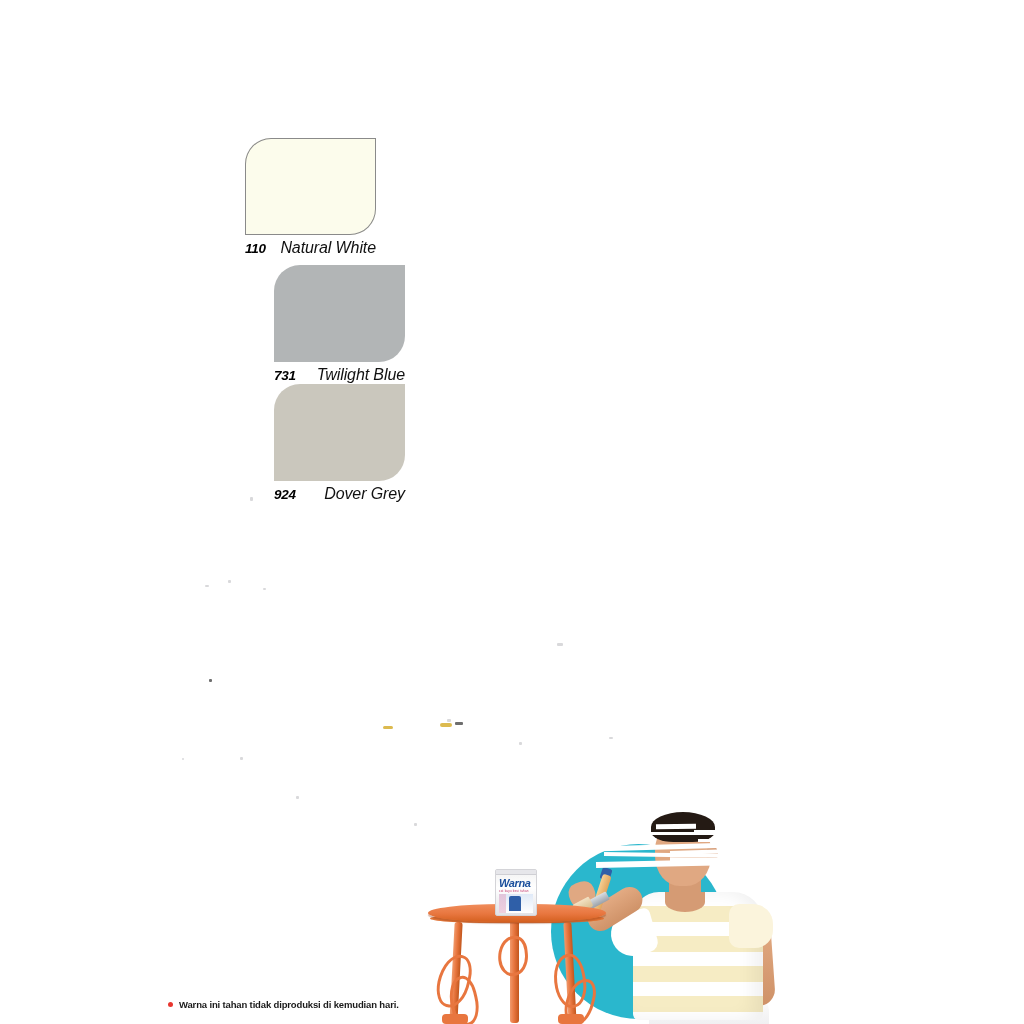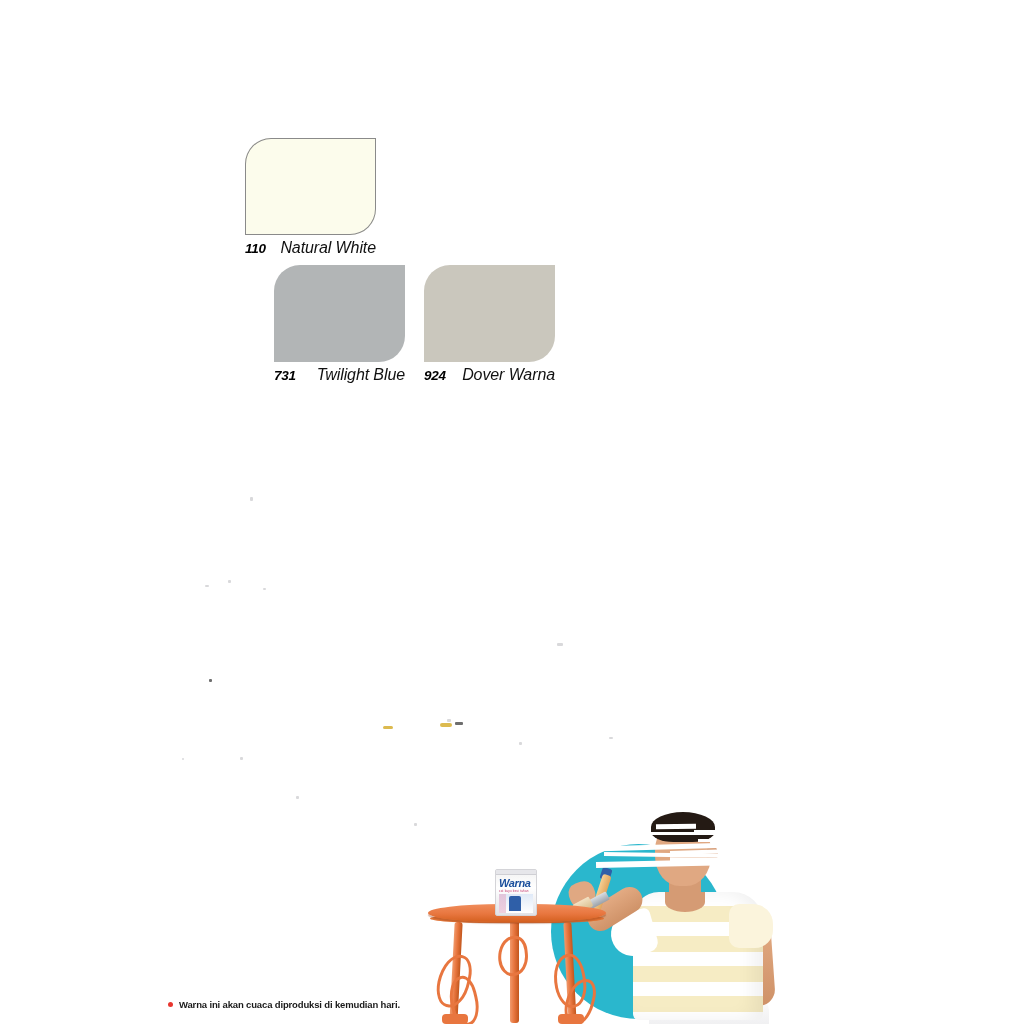--- a/index.html
+++ b/index.html
@@ -26,20 +26,21 @@
   
   #swatch-grid {
     position: absolute;
     left: 245px;
     top: 138px;
     width: 600px;
   }
   .swatch-row {
     display: flex;
     position: relative;
+    flex-direction: column;
   }
   .swatch-row.row-2 {
     margin-top: 8px;
     margin-left: -11px;
     padding-left: 40px;
   }
   .swatch-cell {
     width: 150px;
     position: relative;
     box-sizing: border-box;
@@ -392,21 +393,21 @@
         <div class="swatch-caption">
           <span class="swatch-code">731</span>
           <span class="swatch-name">Twilight Blue</span>
         </div>
       </div>
 
       <div class="swatch-cell">
         <div class="swatch-chip" style="background:#CAC7BD"></div>
         <div class="swatch-caption">
           <span class="swatch-code">924</span>
-          <span class="swatch-name">Dover Warna</span>
+          <span class="swatch-name">Dover Grey</span>
         </div>
       </div>
 
 
 
     </div>
   </div>
 
   <div>
     <span class="speck" style="left:250px; top:497px; width:3px; height:4px;"></span>
@@ -488,16 +489,16 @@
       <span class="streak" style="left:206px; top:67px; width:130px; height:4px; transform:rotate(0.8deg);"></span>
       <span class="streak" style="left:272px; top:64px; width:64px; height:4px; transform:rotate(-2deg);"></span>
       <span class="streak" style="left:198px; top:74px; width:196px; height:6px; transform:rotate(-1.2deg);"></span>
       <span class="streak" style="left:272px; top:72px; width:96px; height:4px; transform:rotate(1deg);"></span>
     </div>
 
   </div>
 
   <div id="footnote">
     <span id="footnote-bullet"></span>
-    <span id="footnote-text">Warna ini akan cuaca diproduksi di kemudian hari.</span>
+    <span id="footnote-text">Warna ini tahan tidak diproduksi di kemudian hari.</span>
   </div>
 
 </div>
 
 </body></html>

